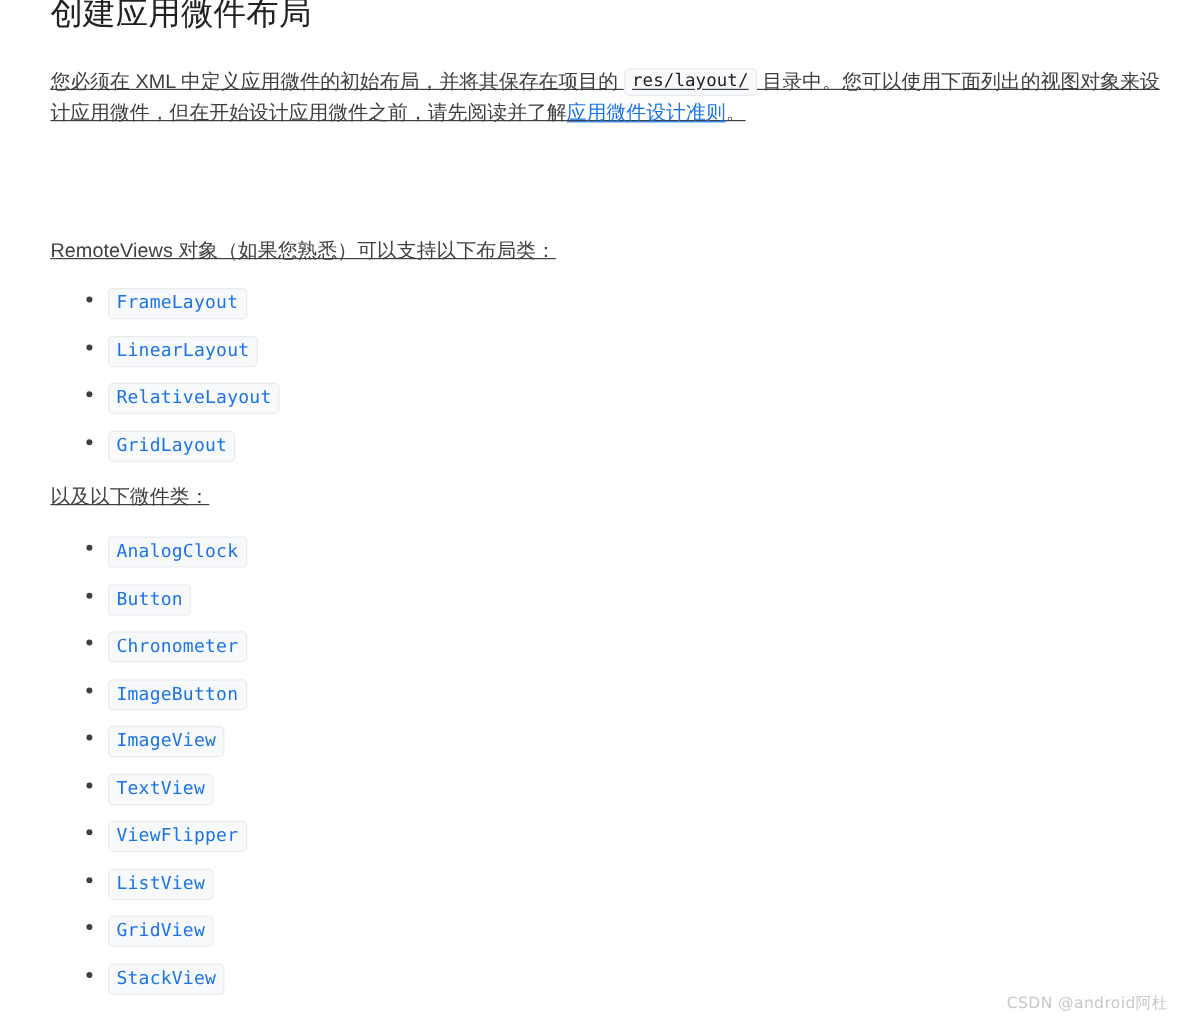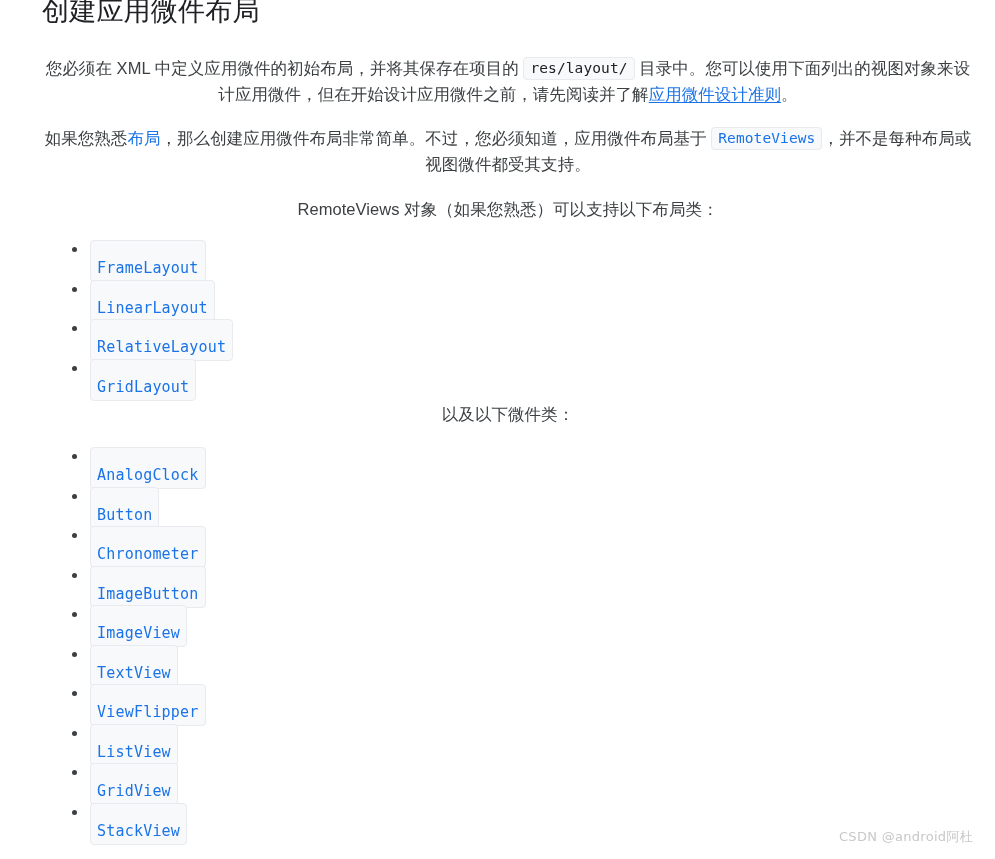--- a/index.html
+++ b/index.html
@@ -46,21 +46,22 @@
   
   .para {
     position: absolute;
     left: 42px;
     width: 932px;
     font-size: 16.5px;
     line-height: 26px;
     color: #3c4043;
     letter-spacing: 0.05px;
     margin: 0;
-    text-align: center;
+    text-align: left;
+    text-decoration: underline;
   }
   .para-1 { top: 55px; }
   .para-2 { top: 125px; }
   .para-3 { top: 196px; }
   .para-4 { top: 401px; }
 
   
   code.chip {
     font-family: "DejaVu Sans Mono", "Liberation Mono", monospace;
     font-size: 14.5px;
@@ -117,21 +118,21 @@
     display: block;
   }
   .chip-list li .chip-box {
     display: inline-block;
     font-family: "DejaVu Sans Mono", "Liberation Mono", monospace;
     font-size: 15px;
     line-height: 19px;
     background: #f8f9fa;
     border: 1px solid #e8eaed;
     border-radius: 4px;
-    padding: 18px 6px 3px 6px;
+    padding: 2px 6px 3px 6px;
     color: #1a73e8;
     white-space: nowrap;
     letter-spacing: 0.2px;
   }
 
   
   .watermark {
     position: absolute;
     right: 22px;
     bottom: 12px;
@@ -146,21 +147,20 @@
 </style>
 </head>
 <body>
 
 <div class="page">
 
   <h1 class="doc-heading">创建应用微件布局</h1>
 
   <p class="para para-1"><span>您必须在 XML 中定义应用微件的初始布局，并将其保存在项目的 </span><code class="chip">res/layout/</code><span> 目录中。您可以使用下面列出的视图对象来设计应用微件，但在开始设计应用微件之前，请先阅读并了解</span><a class="doclink" href="#">应用微件设计准则</a><span>。</span></p>
 
-  <p class="para para-2"><span>如果您熟悉</span><a class="doclink nounderline" href="#">布局</a><span>，那么创建应用微件布局非常简单。不过，您必须知道，应用微件布局基于 </span><code class="chip link-chip">RemoteViews</code><span>，并不是每种布局或视图微件都受其支持。</span></p>
 
   <p class="para para-3">RemoteViews 对象（如果您熟悉）可以支持以下布局类：</p>
 
   <ul class="chip-list list-1">
     <li>
       <span class="bullet"></span>
       <code class="chip-box">FrameLayout</code>
     </li>
     <li>
       <span class="bullet"></span>

